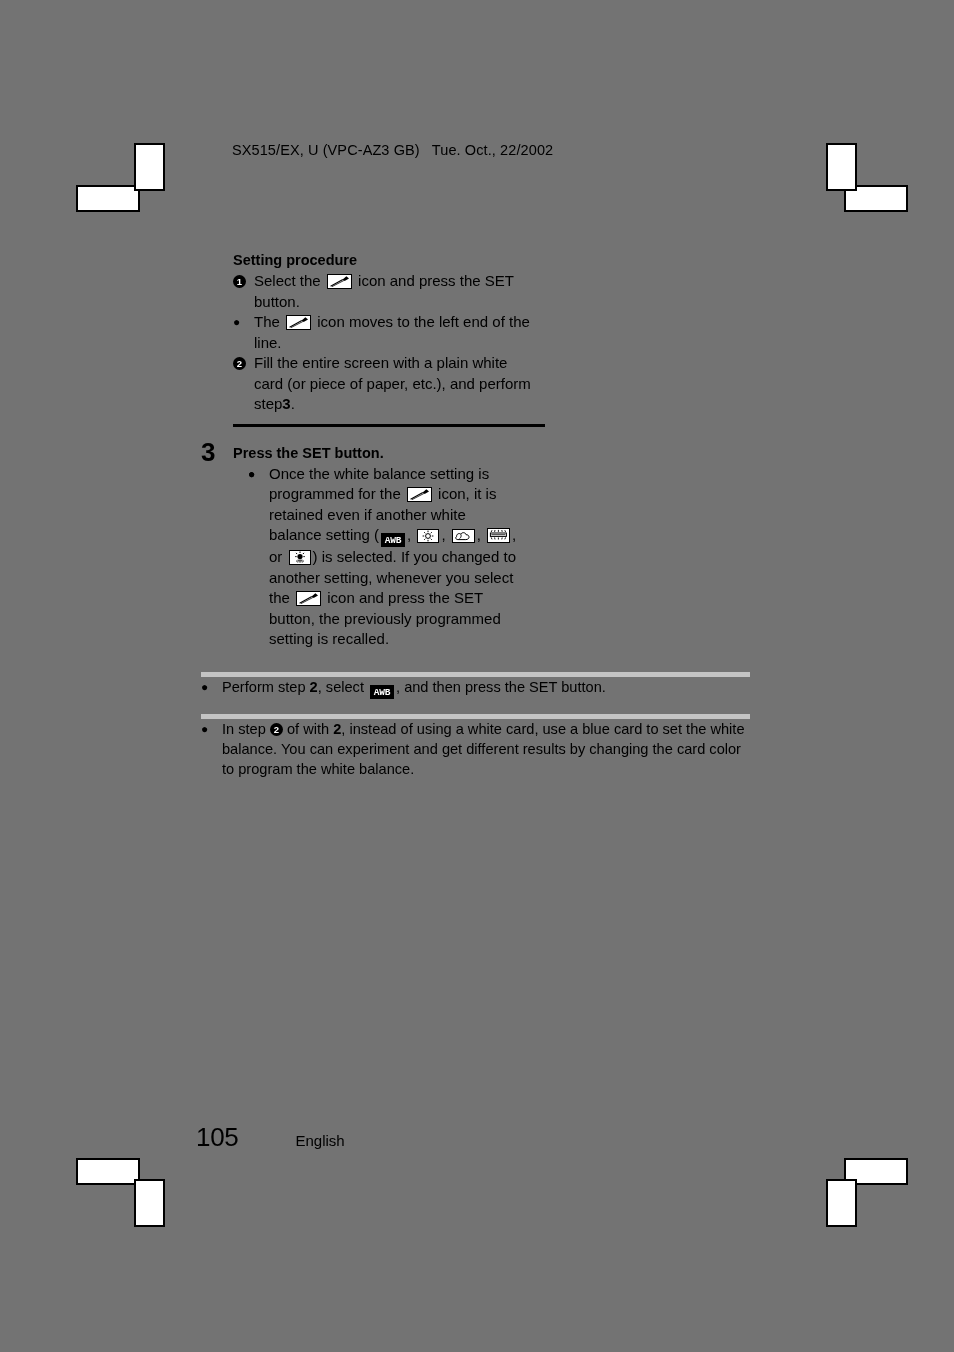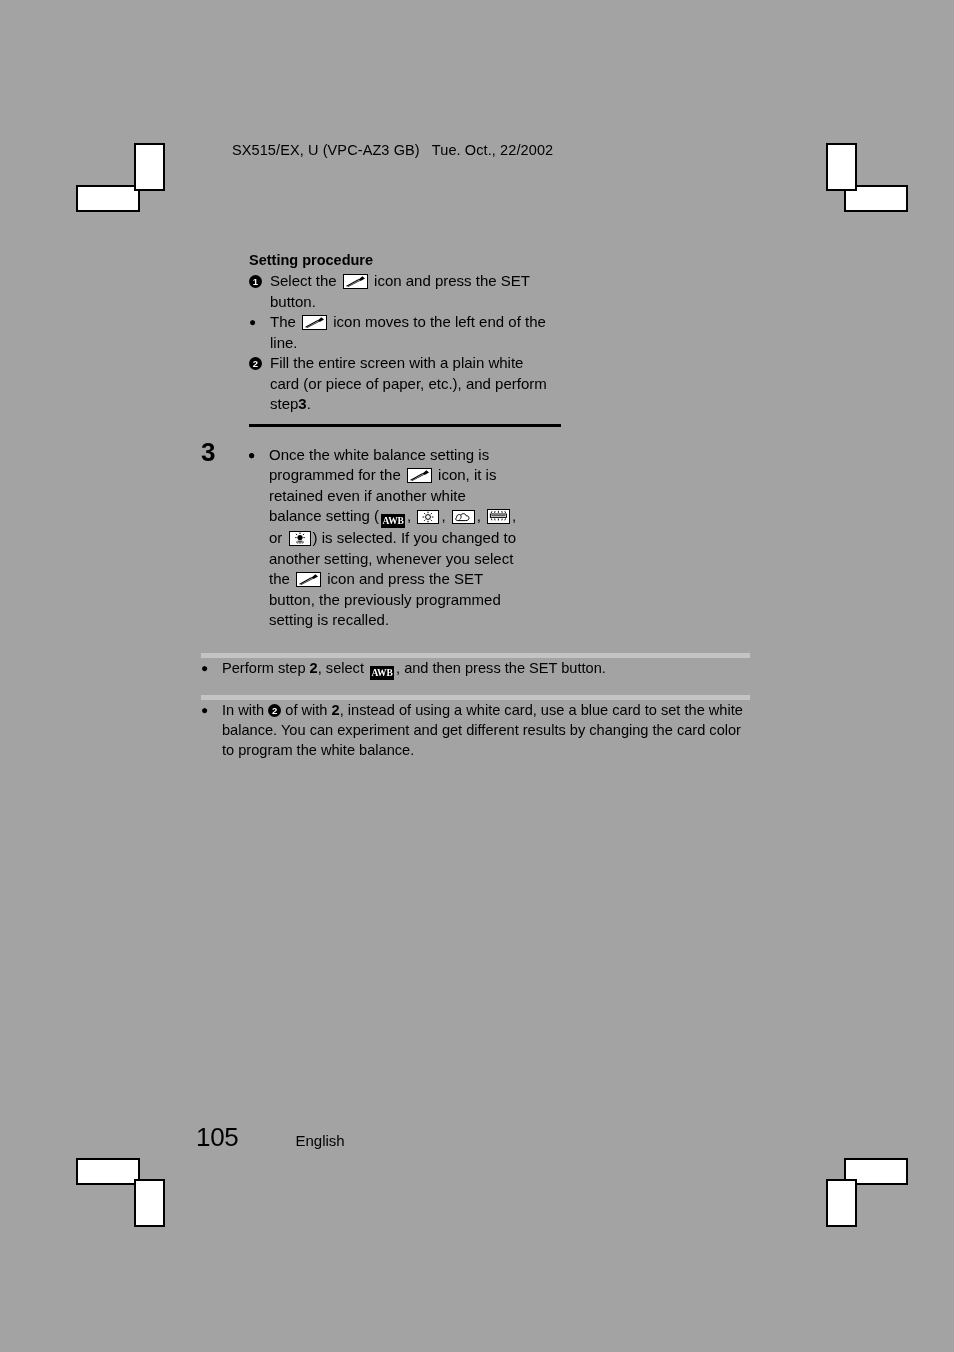--- a/index.html
+++ b/index.html
@@ -8,21 +8,21 @@
     background: #ffffff;
   }
   body {
     font-family: "Liberation Sans", sans-serif;
     color: #000000;
   }
   #page {
     position: relative;
     width: 954px;
     height: 1352px;
-    background: #a3a3a3;
+    background: #737373;
     overflow: hidden;
   }
 
   
   .crop { position: absolute; }
   .crop .bx {
     position: absolute;
     border: 2px solid #000;
     background: #fff;
   }
@@ -63,21 +63,21 @@
 
   .blk-head {
     font-weight: bold;
     font-size: 14.5px;
     margin: 0 0 2px 0;
   }
 
   
   .proc {
     width: 300px;
-    margin-left: 48px;
+    margin-left: 32px;
   }
   .proc .blk-head { margin-bottom: 3px; }
 
   .li {
     position: relative;
     padding-left: 21px;
     font-size: 15px;
     line-height: 20.5px;
     margin-bottom: 0px;
   }
@@ -169,21 +169,21 @@
   .ico-awb {
     width: 24px; height: 14px;
     background: #000;
     color: #fff;
     font-size: 9.5px;
     font-weight: bold;
     line-height: 13px;
     text-align: center;
     letter-spacing: -0.2px;
     margin: 0 2px;
-    font-family: Liberation Serif, serif;
+    font-family: Liberation Mono, monospace;
   }
   .ico-sun  { width: 22px; height: 14px; margin: 0 2px; }
   .ico-cloud{ width: 23px; height: 14px; margin: 0 2px; }
   .ico-fluo { width: 23px; height: 15px; margin: 0 2px; }
   .ico-bulb { width: 22px; height: 15px; margin: 0 2px; }
 
   
   #footer {
     position: absolute;
     left: 172px;
@@ -263,20 +263,21 @@
       <div class="li">
         <span class="mk"><span class="numcirc">2</span></span>
         <span>Fill the entire screen with a plain white card (or piece of paper, etc.), and perform step</span><b>3</b><span>.</span>
       </div>
 
       <hr class="rule-black">
     </div>
 
     <div class="step">
       <div class="step-num">3</div>
+      <div class="step-title">Press the SET button.</div>
 
       <div class="step-body">
 
         <div class="li">
           <span class="mk dot">●</span>
         </div>
 
         <div class="li">
           <span class="mk dot">●</span>
           <span>Once the white balance setting is programmed for the</span>
@@ -372,21 +373,21 @@
         <span class="ico ico-awb">AWB</span><span>, and then press the SET button.</span>
       </div>
     </div>
 
     <div style="height:15px"></div>
     <hr class="rule-gray">
 
     <div class="section">
       <div class="li">
         <span class="mk dot">●</span>
-        <span>In with</span>
+        <span>In step</span>
         <span class="numcirc">2</span>
         <span>of with</span>
         <b>2</b><span>, instead of using a white card, use a blue card to set the white balance. You can experiment and get different results by changing the card color to program the white balance.</span>
       </div>
     </div>
 
   </div>
 
   <div id="footer">
     <span class="pg">105</span>

